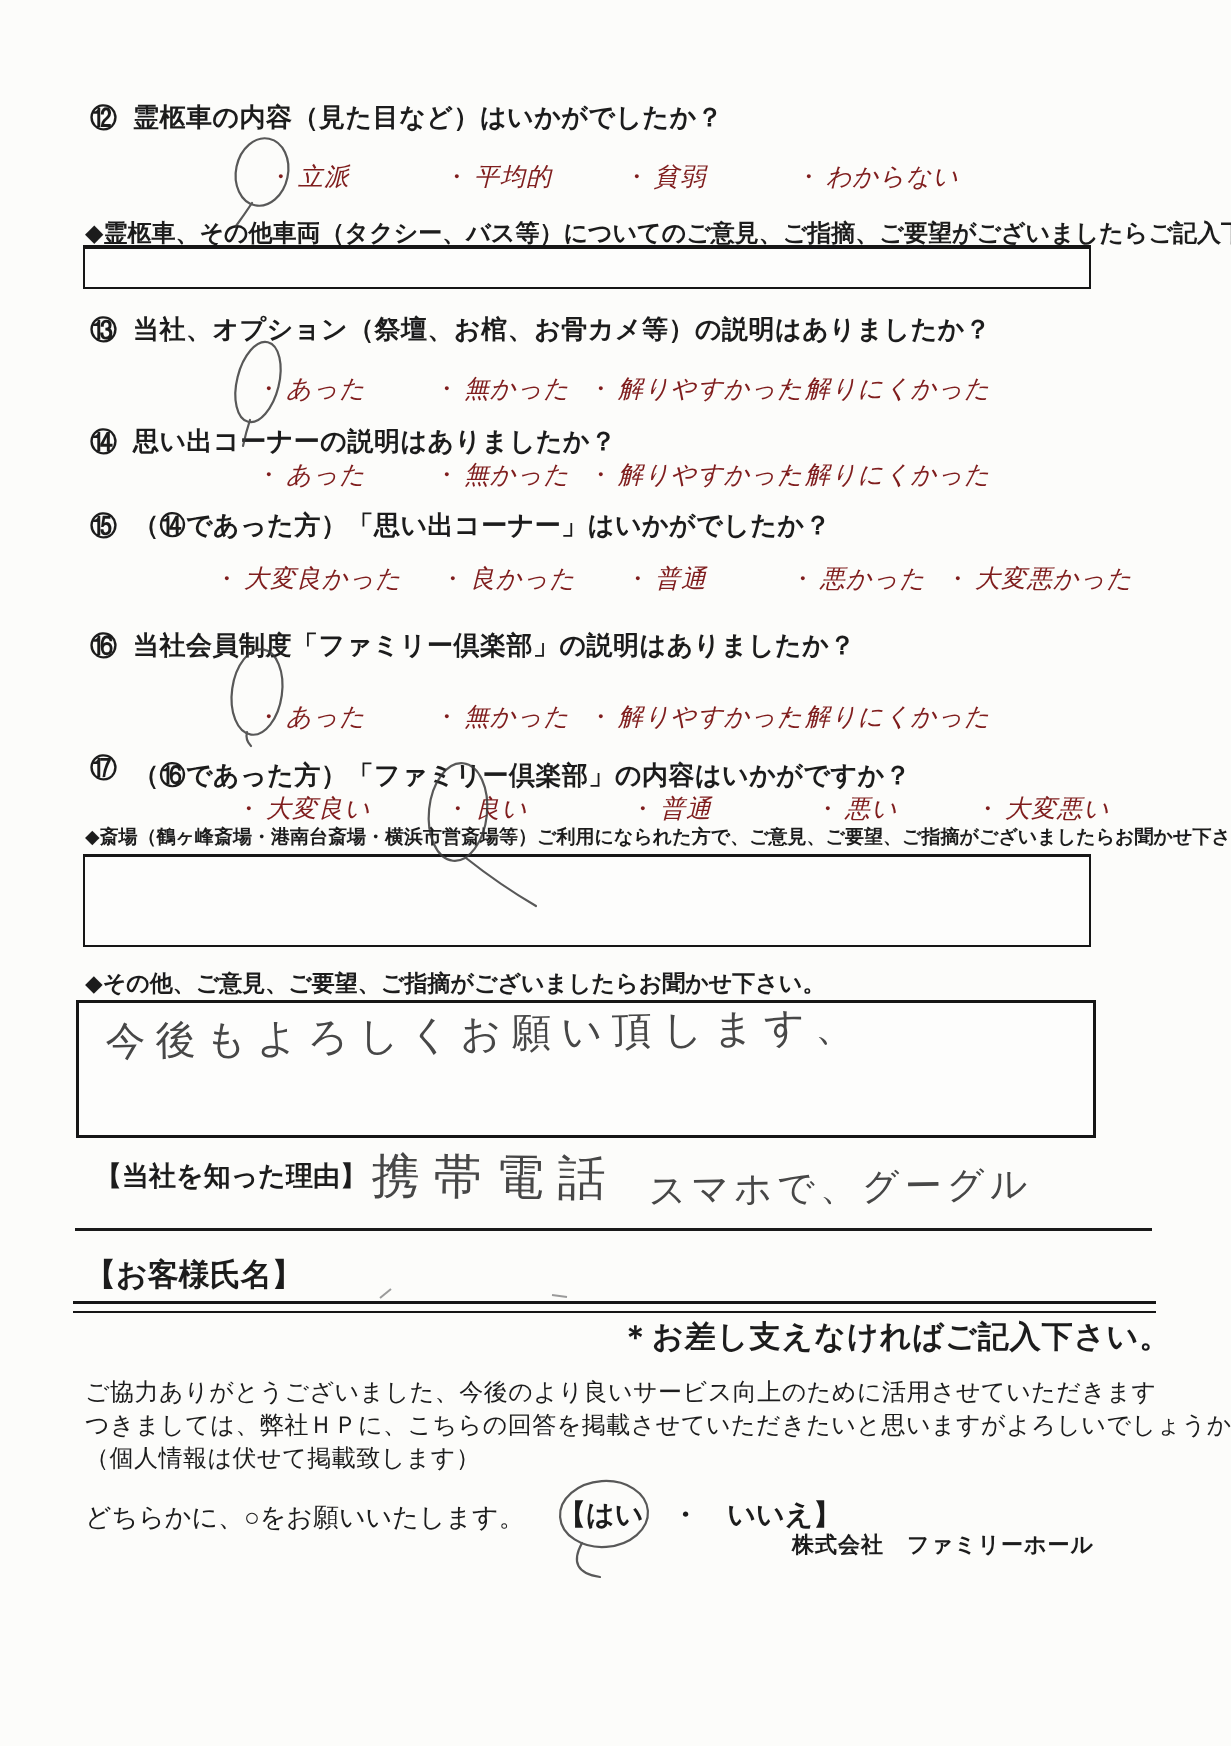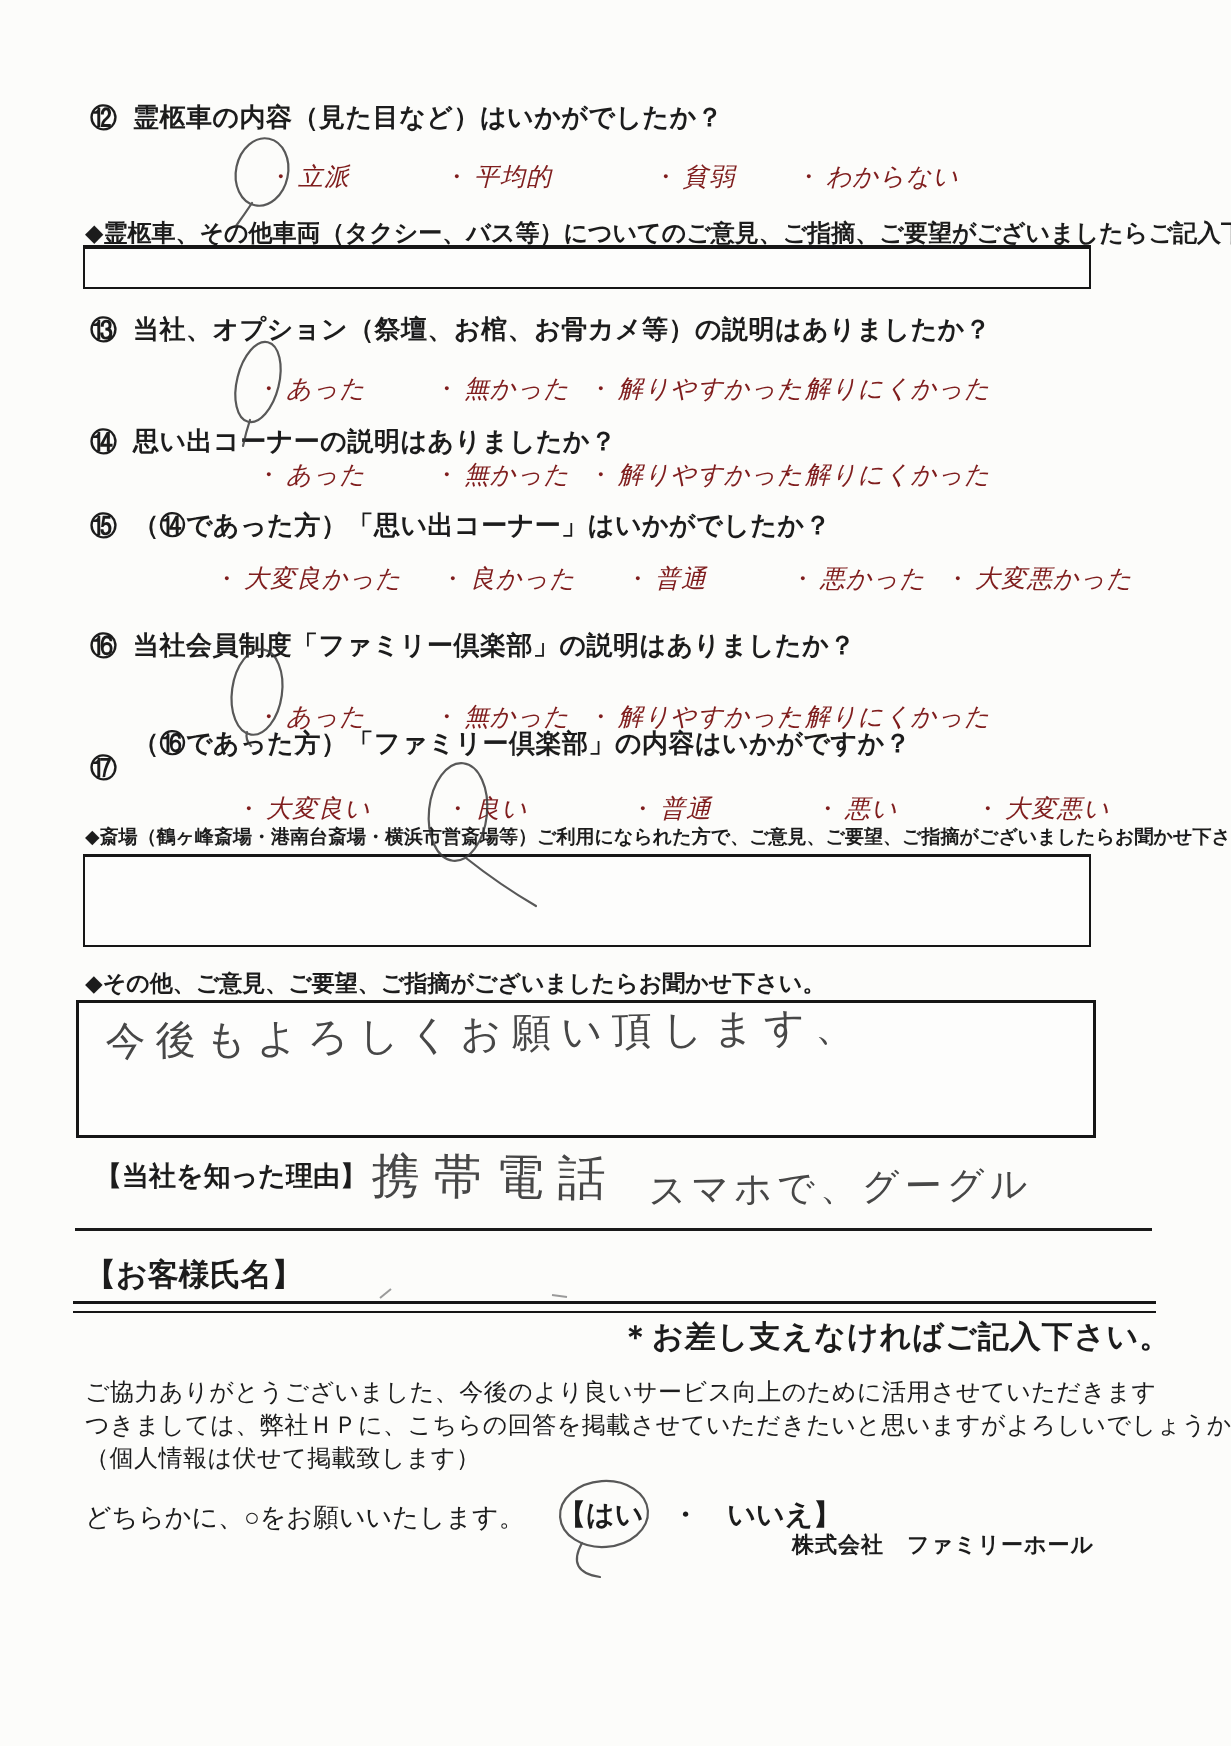--- a/index.html
+++ b/index.html
@@ -25,21 +25,21 @@
 </style>
 </head>
 <body>
 
 <div id="page">
 
   <span class="abs q-num" style="left:90px;top:100px;">⑫</span>
   <span class="abs q-text" style="left:133px;top:100px;">霊柩車の内容（見た目など）はいかがでしたか？</span>
   <span class="abs opt" style="left:268px;top:160px;">立派</span>
   <span class="abs opt" style="left:444px;top:160px;">平均的</span>
-  <span class="abs opt" style="left:653px;top:160px;">貧弱</span>
+  <span class="abs opt" style="left:624px;top:160px;">貧弱</span>
   <span class="abs opt" style="left:796px;top:160px;">わからない</span>
 
   <span class="abs sec-title" style="left:85px;top:217px;font-size:24px;">◆霊柩車、その他車両（タクシー、バス等）についてのご意見、ご指摘、ご要望がございましたらご記入下さい。</span>
   <div class="cbox" style="left:83px;top:245px;width:1004px;height:38px;border-top-width:4px;"></div>
 
   <span class="abs q-num" style="left:90px;top:312px;">⑬</span>
   <span class="abs q-text" style="left:133px;top:312px;">当社、オプション（祭壇、お棺、お骨カメ等）の説明はありましたか？</span>
   <span class="abs opt" style="left:256px;top:372px;">あった</span>
   <span class="abs opt" style="left:434px;top:372px;">無かった</span>
   <span class="abs opt" style="left:588px;top:372px;">解りやすかった</span>
@@ -61,21 +61,21 @@
   <span class="abs opt" style="left:945px;top:562px;">大変悪かった</span>
 
   <span class="abs q-num" style="left:90px;top:628px;">⑯</span>
   <span class="abs q-text" style="left:133px;top:628px;">当社会員制度「ファミリー倶楽部」の説明はありましたか？</span>
   <span class="abs opt" style="left:256px;top:700px;">あった</span>
   <span class="abs opt" style="left:434px;top:700px;">無かった</span>
   <span class="abs opt" style="left:588px;top:700px;">解りやすかった</span>
   <span class="abs opt" style="left:775px;top:700px;">解りにくかった</span>
 
   <span class="abs q-num" style="left:90px;top:750px;">⑰</span>
-  <span class="abs q-text" style="left:133px;top:726px;">（⑯であった方）「ファミリー倶楽部」の内容はいかがですか？</span>
+  <span class="abs q-text" style="left:133px;top:758px;">（⑯であった方）「ファミリー倶楽部」の内容はいかがですか？</span>
   <span class="abs opt" style="left:236px;top:792px;">大変良い</span>
   <span class="abs opt" style="left:445px;top:792px;">良い</span>
   <span class="abs opt" style="left:630px;top:792px;">普通</span>
   <span class="abs opt" style="left:815px;top:792px;">悪い</span>
   <span class="abs opt" style="left:975px;top:792px;">大変悪い</span>
 
   <span class="abs sec-title" style="left:85px;top:824px;font-size:19px;">◆斎場（鶴ヶ峰斎場・港南台斎場・横浜市営斎場等）ご利用になられた方で、ご意見、ご要望、ご指摘がございましたらお聞かせ下さい。</span>
   <div class="cbox" style="left:83px;top:854px;width:1004px;height:88px;border-top-width:3px;"></div>
 
   <span class="abs sec-title" style="left:85px;top:968px;font-size:23px;">◆その他、ご意見、ご要望、ご指摘がございましたらお聞かせ下さい。</span>

